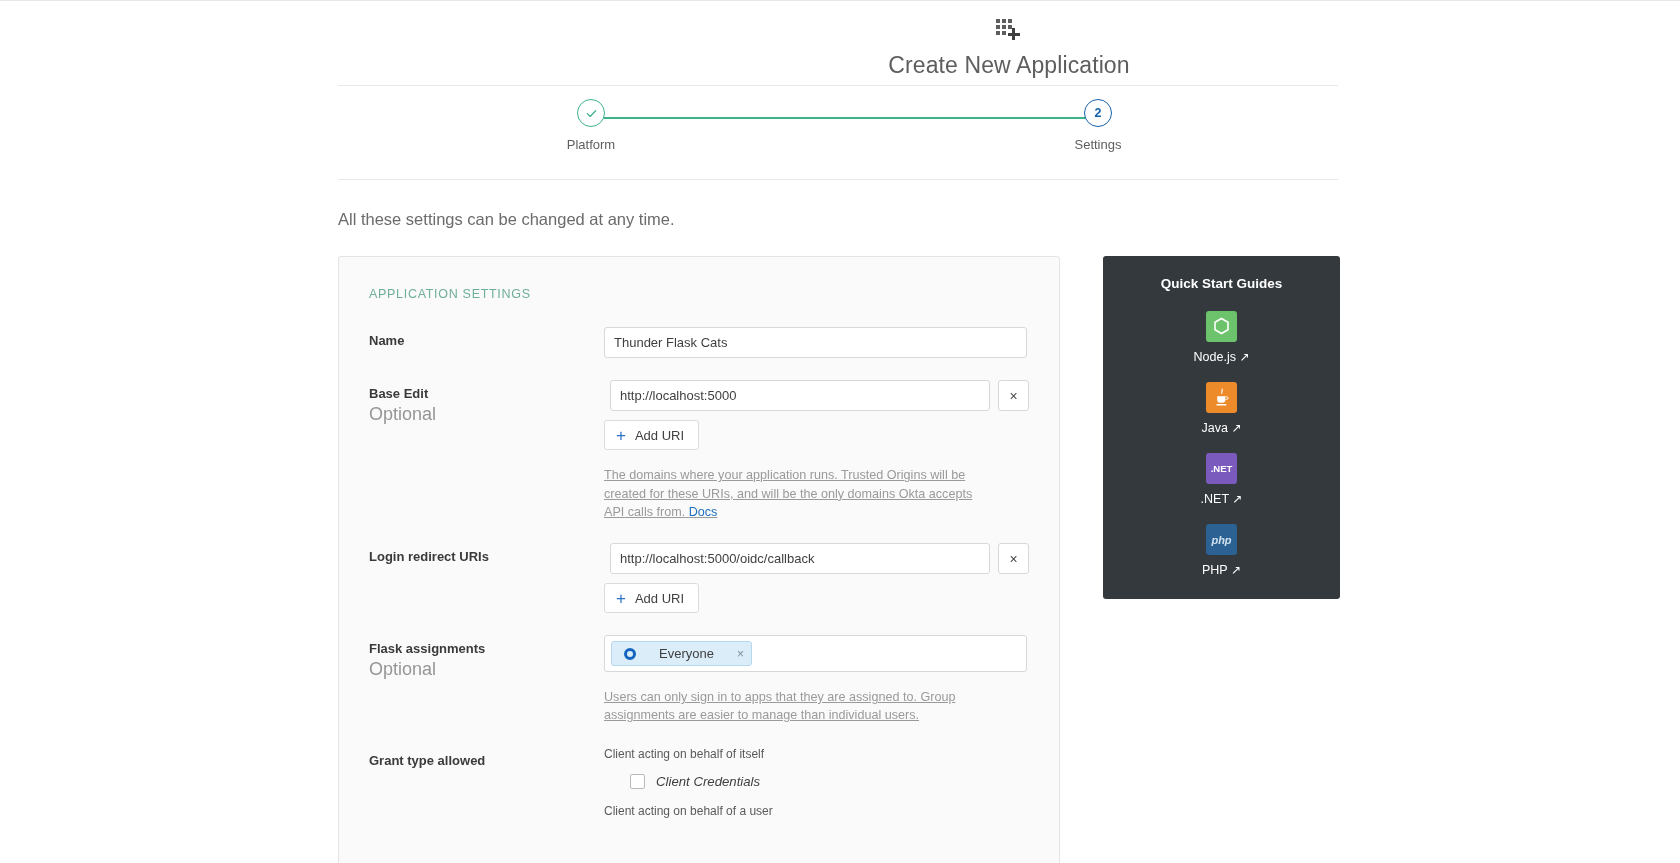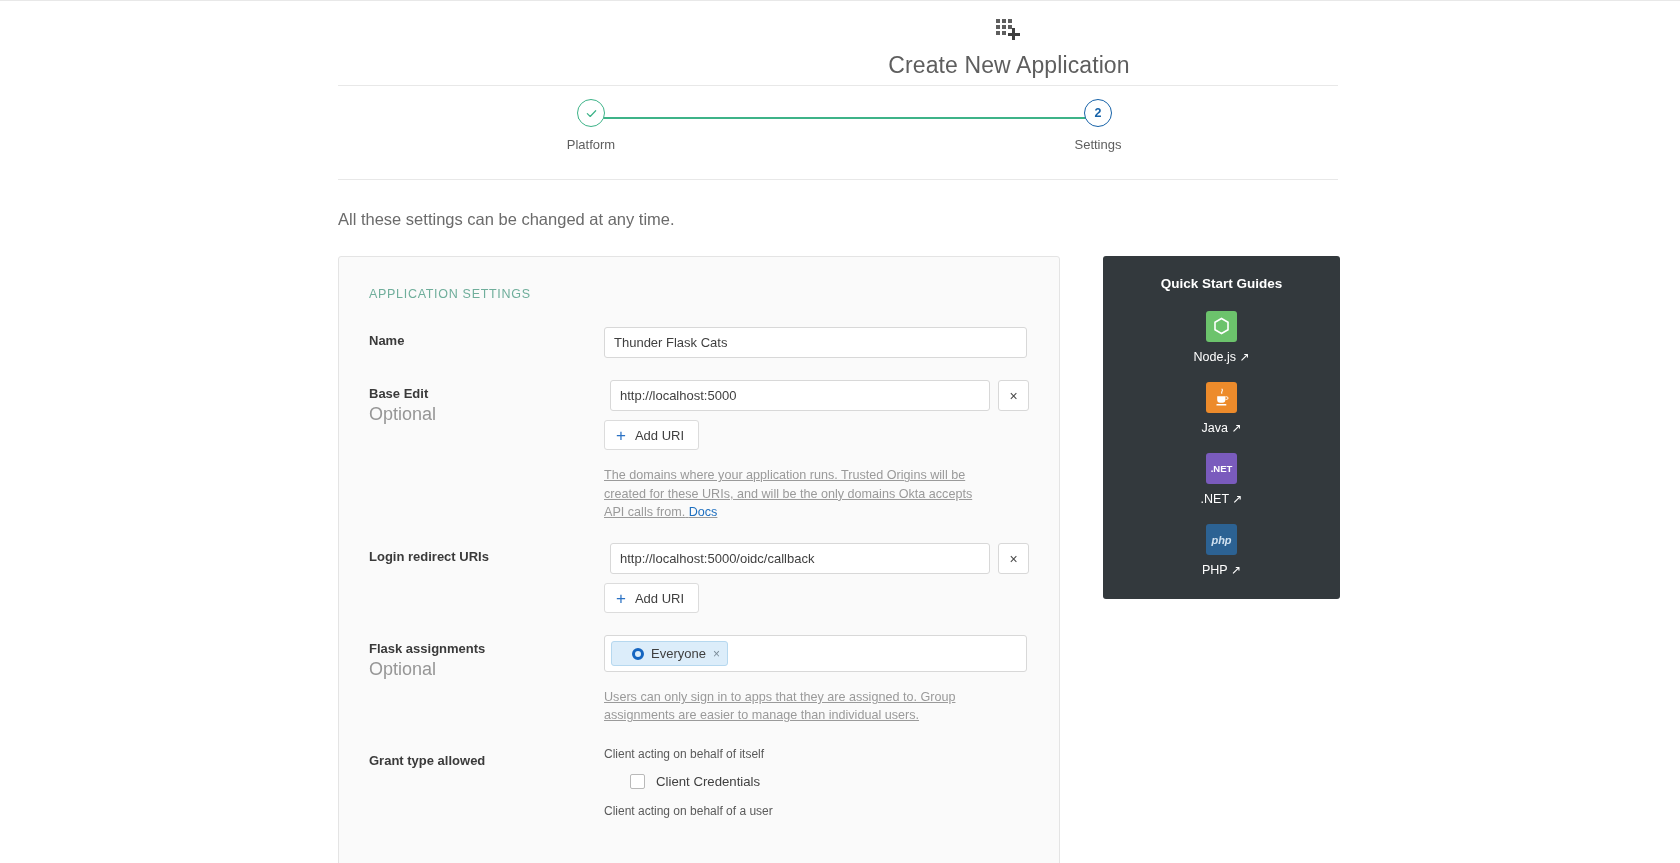--- a/index.html
+++ b/index.html
@@ -169,38 +169,38 @@
   .chips-box {
     width: 100%;
     min-height: 37px;
     border: 1px solid #d8d8d8;
     border-radius: 3px;
     background: #ffffff;
     padding: 5px 6px;
     display: flex; flex-wrap: wrap; gap: 5px;
   }
   .chip {
-    display: inline-flex; align-items: center; gap: 7px;
+    display: inline-flex; align-items: center; gap: 23px;
     height: 25px;
-    padding: 0 7px 0 20px;
+    padding: 0 7px 0 12px;
     background: #dcedfa;
     border: 1px solid #b6d8ef;
     border-radius: 3px;
     font-size: 13px;
     color: #3f3f3f;
     cursor: default;
   }
   .chip .ring {
     width: 12px; height: 12px; border-radius: 50%;
     border: 3.2px solid #1565c0; box-sizing: border-box;
   }
   .chip .chip-x { color: #7a8b98; font-size: 12px; cursor: pointer; }
 
   .grant-line { font-size: 12px; color: #5a5a5a; padding-bottom: 13px; }
-  .checkbox-row { display: flex; align-items: center; gap: 11px; padding-left: 26px; padding-bottom: 15px; }
+  .checkbox-row { display: flex; align-items: center; gap: 11px; padding-left: 26px; padding-bottom: 15px; font-style: italic; }
   .checkbox {
     width: 15px; height: 15px; flex: 0 0 15px;
     border: 1px solid #b9b9b9;
     border-radius: 2px;
     background: #ffffff;
     cursor: pointer;
   }
   .checkbox-row .cb-label { font-size: 13.2px; color: #3f3f3f; }
 
   

